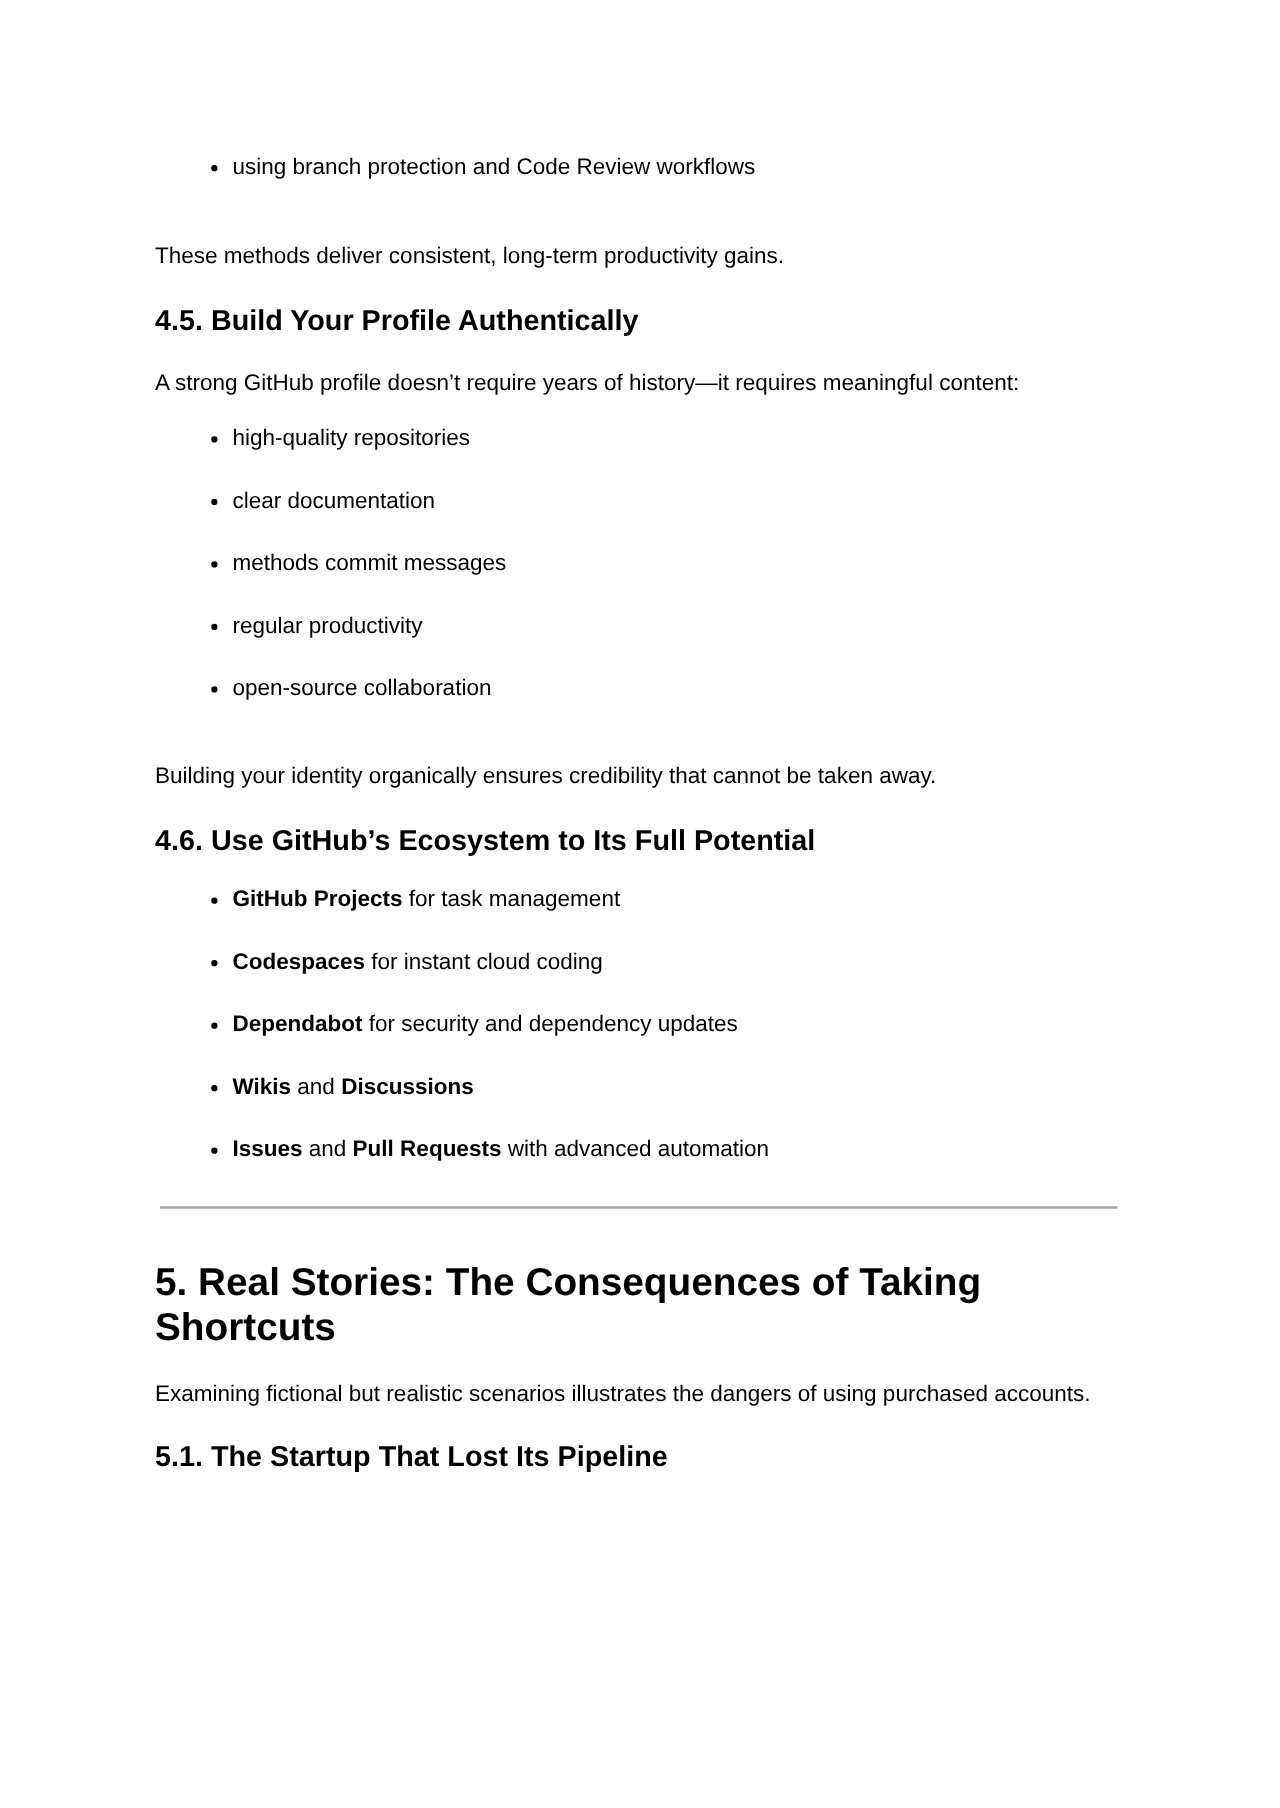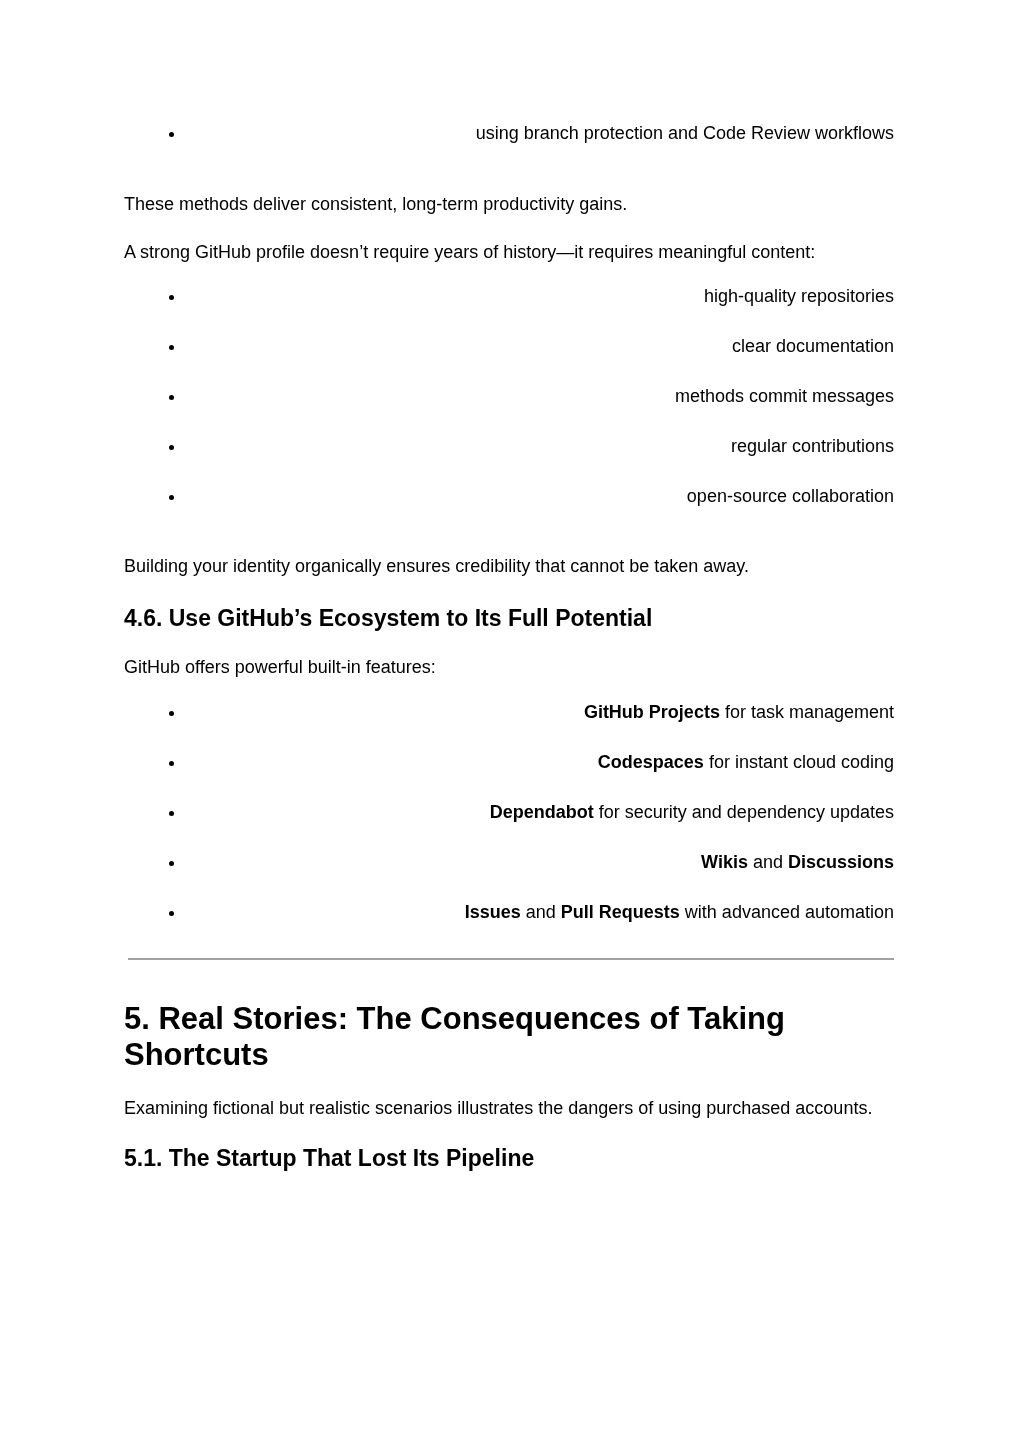--- a/index.html
+++ b/index.html
@@ -41,21 +41,20 @@
     line-height: 36px;
     font-weight: 700;
   }
   ul.bullet-list {
     margin: 18px 0 0 0;
     padding: 0 0 0 62px;
     list-style: disc outside;
   }
   ul.bullet-list li {
     padding: 0;
-    text-align: right;
   }
   ul.bullet-list li + li {
     margin-top: 24px;
   }
   .divider {
     border: none;
     height: 2px;
     margin: 33px 0 0 4px;
     background: #a2a2a2;
   }
@@ -65,36 +64,36 @@
 <body>
 
 <div class="page">
 
   <ul class="bullet-list" style="margin-top:0;">
       <li><span>using branch protection and Code Review workflows</span></li>
     </ul>
 
   <p class="para-post-list">These methods deliver consistent, long-term productivity gains.</p>
 
+  <h2 class="sub-heading">4.5. Build Your Profile Authentically</h2>
 
   <p class="para">A strong GitHub profile doesn’t require years of history—it requires meaningful content:</p>
 
   <ul class="bullet-list">
       <li><span>high-quality repositories</span></li>
       <li><span>clear documentation</span></li>
       <li><span>methods commit messages</span></li>
-      <li><span>regular contributions</span></li>
+      <li><span>regular productivity</span></li>
       <li><span>open-source collaboration</span></li>
     </ul>
 
   <p class="para-post-list" style="margin-top:44px;">Building your identity organically ensures credibility that cannot be taken away.</p>
 
   <h2 class="sub-heading">4.6. Use GitHub’s Ecosystem to Its Full Potential</h2>
 
-  <p class="para" style="margin-top:21px;">GitHub offers powerful built-in features:</p>
 
   <ul class="bullet-list" style="margin-top:19px;">
       <li><strong>GitHub Projects</strong><span> for task management</span></li>
       <li><strong>Codespaces</strong><span> for instant cloud coding</span></li>
       <li><strong>Dependabot</strong><span> for security and dependency updates</span></li>
       <li><strong>Wikis</strong><span> and </span><strong>Discussions</strong></li>
       <li><strong>Issues</strong><span> and </span><strong>Pull Requests</strong><span> with advanced automation</span></li>
     </ul>
 
 

